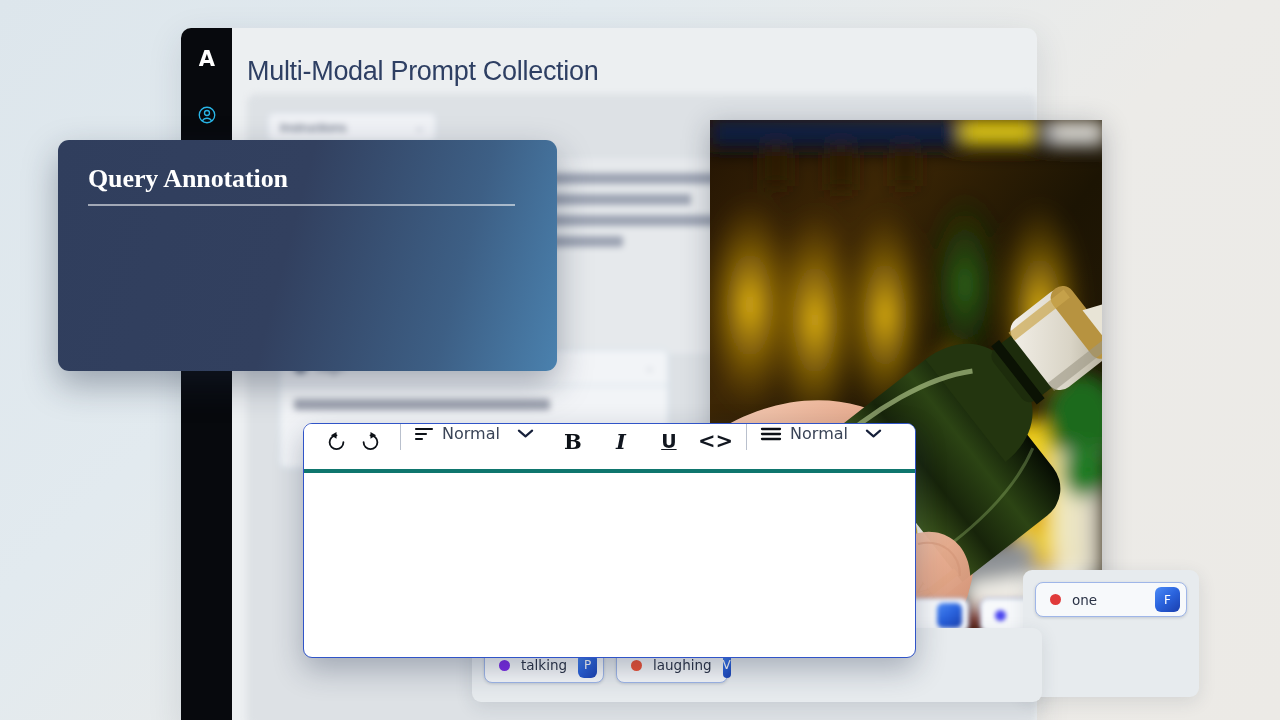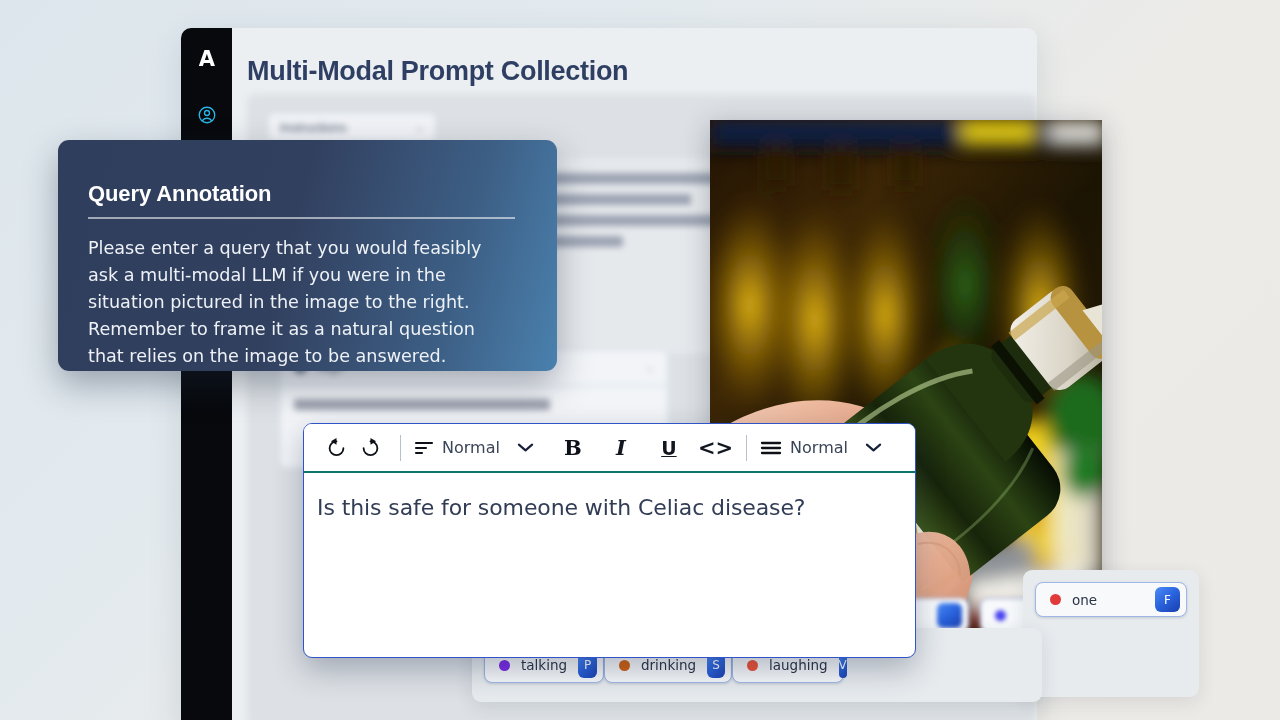--- a/index.html
+++ b/index.html
@@ -55,21 +55,21 @@
     display: flex; align-items: center; justify-content: center;
   }
 
   
   #app-content {
     position: absolute; left: 51px; top: 0;
     width: 805px; height: 700px;
   }
   #page-title {
     position: absolute; left: 15px; top: 28px;
-    font-size: 27px; font-weight: 700;
+    font-size: 27px; font-weight: 400;
     color: #2e3f63;
     letter-spacing: -.3px;
     white-space: nowrap;
   }
   
   #doc-panel {
     position: absolute; left: 15px; top: 66px;
     width: 790px; height: 634px;
     background: #dde1e5;
     border-radius: 9px;
@@ -141,24 +141,23 @@
   #tooltip {
     position: absolute;
     left: 58px; top: 140px;
     width: 499px; height: 231px;
     border-radius: 11px;
     background: linear-gradient(105deg, #303e5d 0%, #32405f 46%, #3d5f85 78%, #4a81ae 100%);
     box-shadow: 0 14px 34px rgba(28,40,62,.36);
     padding: 24px 30px 0 30px;
   }
   #tooltip h2 {
-    font-size: 22px; font-weight: 700;
+    font-size: 26px; font-weight: 700;
     color: #ffffff; letter-spacing: -.1px;
-    font-family: Liberation Sans, sans-serif;
-    margin-top: 17px;
+    font-family: Liberation Serif, serif;
   }
   #tooltip .rule {
     margin-top: 10px;
     height: 1.5px; width: 427px;
     background: rgba(255,255,255,.55);
   }
   #tooltip p {
     margin-top: 16px;
     font-size: 17.6px; line-height: 27px;
     color: #eef2f7;
@@ -172,23 +171,23 @@
     left: 303px; top: 423px;
     width: 613px; height: 235px;
     background: #ffffff;
     border-radius: 9px;
     border: 1px solid #3054c8;
     box-shadow: 0 12px 30px rgba(25,40,70,.30);
     overflow: hidden;
   }
   #editor-toolbar {
     height: 49px;
-    display: flex; align-items: center;
+    display: flex; align-items: flex-start;
     gap: 0px; padding: 0 15px;
-    border-bottom: 2px solid #0f766e;
+    border-bottom: 4px solid #0f766e;
     background: #fff;
   }
   .tb-btn {
     height: 34px; min-width: 34px;
     display: flex; align-items: center; justify-content: center;
     color: #11161f;
     cursor: pointer;
     border-radius: 5px;
   }
   .tb-sep {
@@ -222,21 +221,21 @@
   .tag-panel {
     position: absolute;
     background: #e7ebee;
     border-radius: 9px;
     box-shadow: 0 5px 18px rgba(40,55,75,.12);
   }
   #tag-panel-main {
     left: 472px; top: 628px;
     width: 570px; height: 74px;
     display: flex; align-items: center;
-    padding: 0 12px;
+    gap: 12px; padding: 0 12px;
   }
   #tag-panel-side {
     left: 1023px; top: 570px;
     width: 176px; height: 127px;
     padding: 12px;
   }
 
   .chip {
     height: 35px;
     background: #f7f9fb;
@@ -477,25 +476,20 @@
       <span class="kbd">F</span>
     </div>
   </div>
 
   <div class="tag-panel" id="tag-panel-main">
     <div class="chip" style="width:120px">
       <span class="dot" style="background:#7c2ae8"></span>
       <span class="lbl">talking</span>
       <span class="kbd">P</span>
     </div>
-    <div class="chip" style="width:128px">
-      <span class="dot" style="background:#d2610f"></span>
-      <span class="lbl">drinking</span>
-      <span class="kbd">S</span>
-    </div>
     <div class="chip" style="width:112px">
       <span class="dot" style="background:#f05235"></span>
       <span class="lbl">laughing</span>
       <span class="kbd">V</span>
     </div>
   </div>
 
   <div id="editor">
     <div id="editor-toolbar">
 
@@ -540,22 +534,20 @@
             <path d="M2 8 H20"></path>
             <path d="M2 13 H20"></path>
         </svg>
         <span class="txt">Normal</span>
         <svg width="17" height="11" viewBox="0 0 18 11" fill="none" stroke="#16203a" stroke-width="2.3" stroke-linecap="round" stroke-linejoin="round" style="margin-left:9px">
           <path d="M2 2.5 L9 8.5 L16 2.5"></path>
         </svg>
       </div>
     </div>
 
-    <div id="editor-body">Is this safe for someone with Celiac disease?</div>
   </div>
 
   <div id="tooltip">
     <h2>Query Annotation</h2>
     <div class="rule"></div>
-    <p>Please enter a query that you would feasibly ask a multi-modal LLM if you were in the situation pictured in the image to the right. Remember to frame it as a natural question that relies on the image to be answered.</p>
   </div>
 
 </div>
 
 </body></html>

